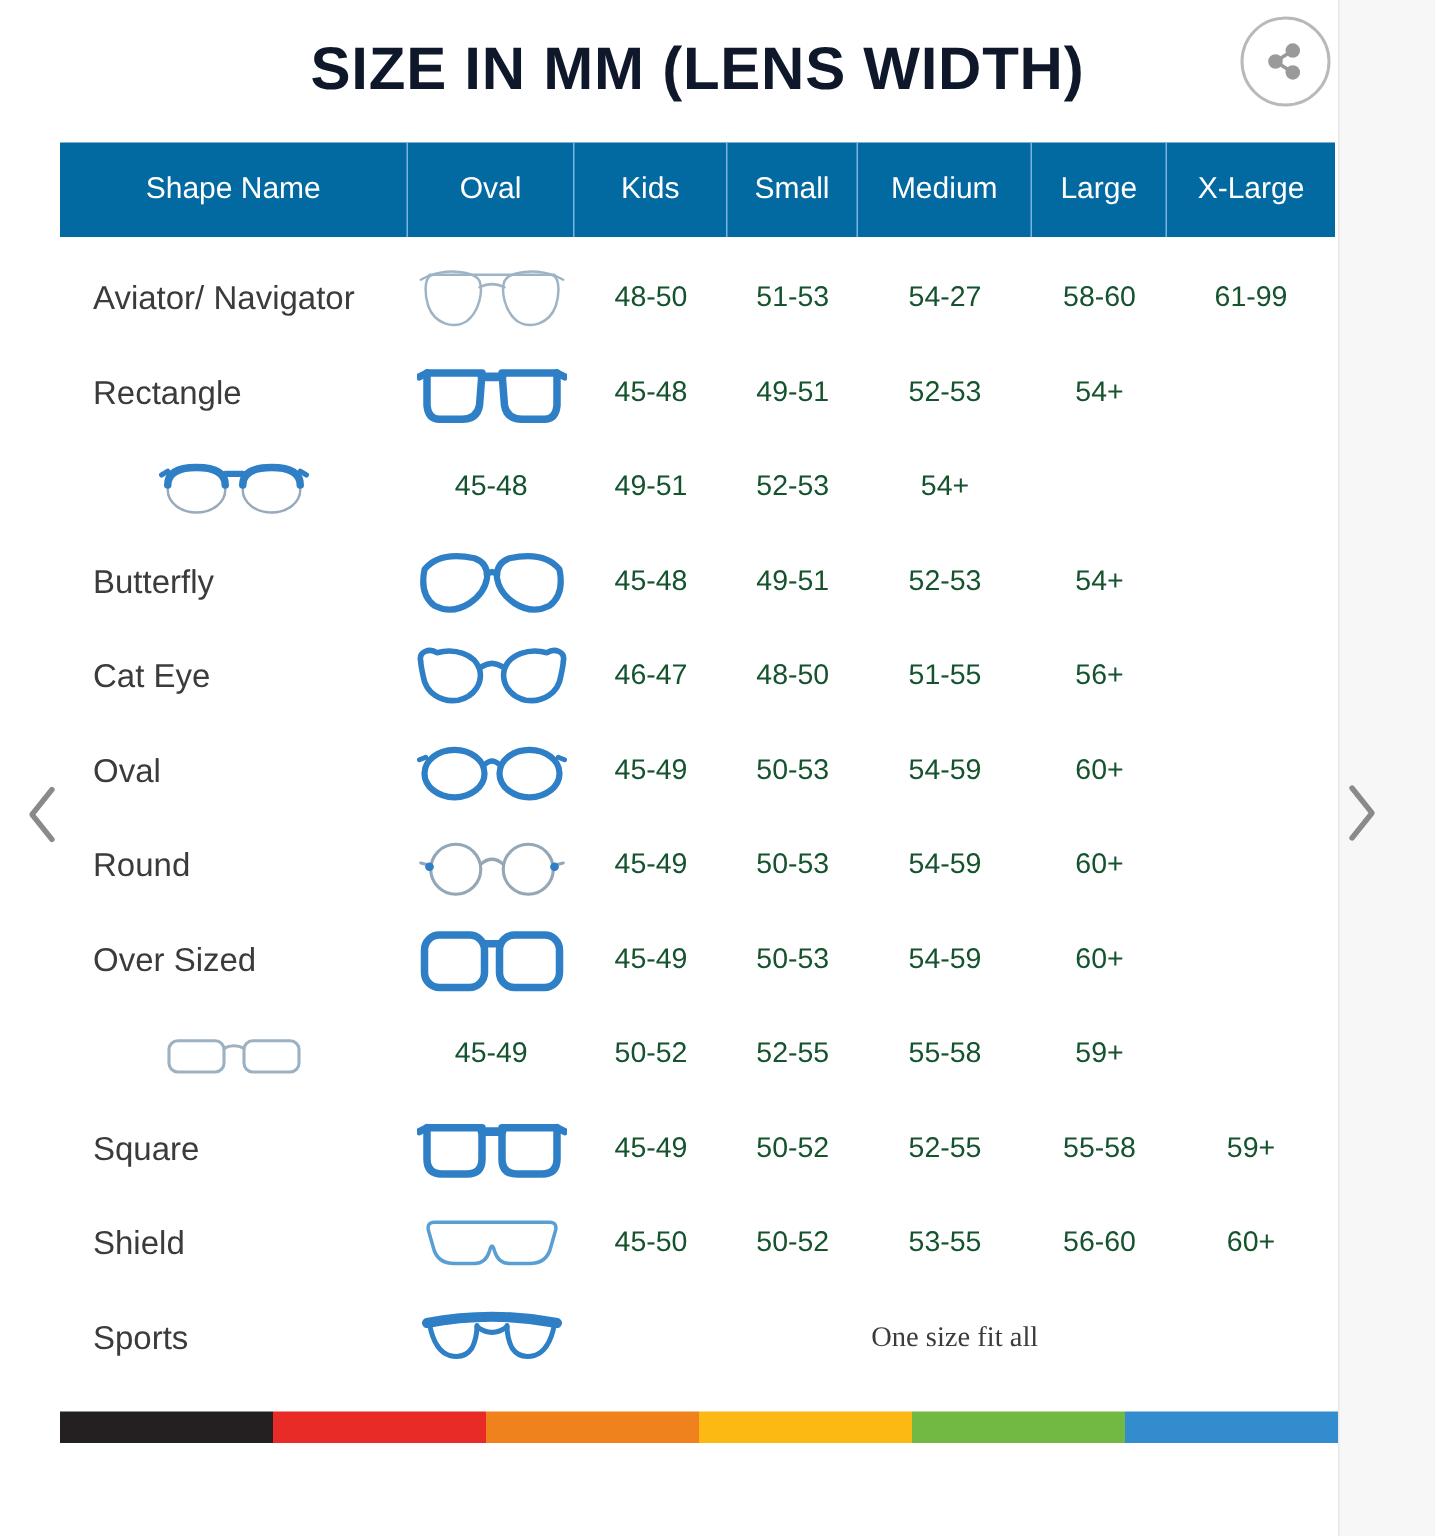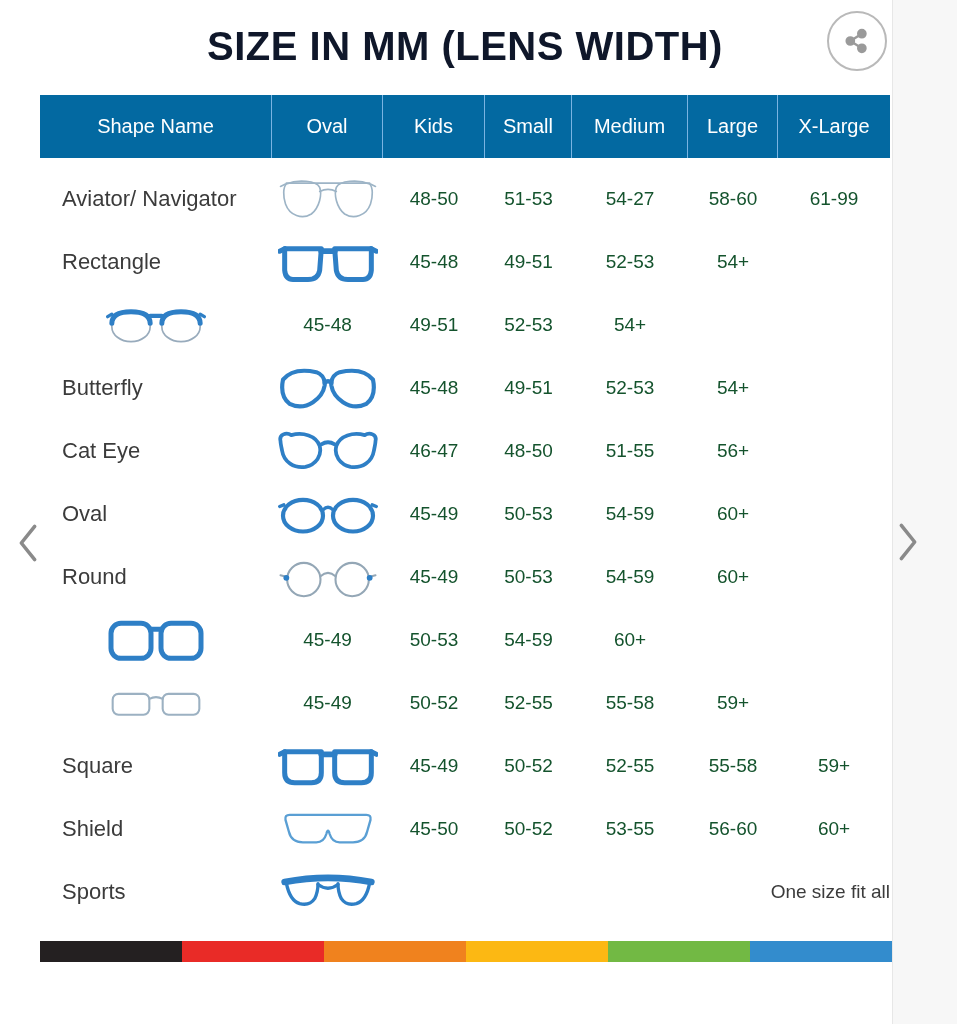--- a/index.html
+++ b/index.html
@@ -29,21 +29,21 @@
     align-items:center; }
   .thead { height:63px; background:#0369a1; }
   .th { height:100%; display:flex; align-items:center; justify-content:center;
     color:#fff; font-size:20px; border-right:1px solid #7ab4e2; }
   .th:last-child { border-right:none; }
   .tbody { margin-top:9px; }
   .trow { height:63px; }
   .cell-name { font-size:22px; color:#3b3b3b; padding-left:22px; white-space:nowrap; }
   .cell-shape { display:flex; align-items:center; justify-content:center; }
   .cell-num { font-size:19px; color:#14532d; text-align:center; }
-  .cell-span { grid-column:3 / 8; font-size:19px; color:#3b3b3b; text-align:right; }
+  .cell-span { grid-column:3 / 8; font-size:19px; color:#3b3b3b; text-align:center;font-family:Liberation Serif, serif; }
 
   .color-bar { position:absolute; left:40px; top:941px; width:852px; height:21px;
     display:flex; }
   .color-bar .seg { flex:1 1 0; }
 
   svg { display:block; }
 </style>
 </head>
 <body>
 
@@ -231,20 +231,21 @@
           </svg>
         </div>
         <div class="cell-num">45-49</div>
         <div class="cell-num">50-53</div>
         <div class="cell-num">54-59</div>
         <div class="cell-num">60+</div>
         <div class="cell-num"></div>
       </div>
 
       <div class="grid-row trow">
+        <div class="cell-name">Over Sized</div>
         <div class="cell-shape">
           <svg width="100" height="52" viewBox="0 0 120 56">
             <g fill="none" stroke="#2e7fc6" stroke-width="6" stroke-linecap="round">
               <rect x="6" y="8" width="48" height="42" rx="12"></rect>
               <rect x="66" y="8" width="48" height="42" rx="12"></rect>
               <line x1="54" y1="15" x2="66" y2="15"></line>
             </g>
           </svg>
         </div>
         <div class="cell-num">45-49</div>

